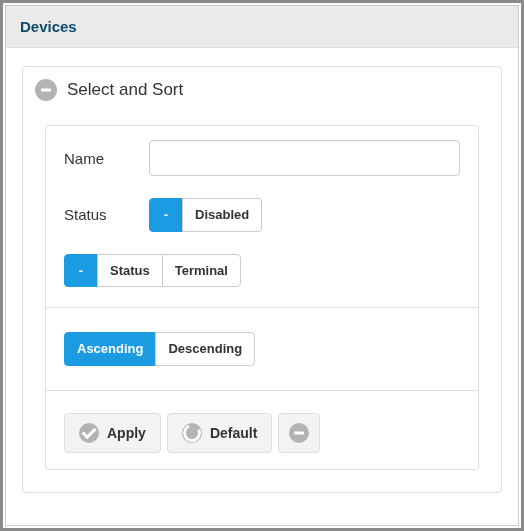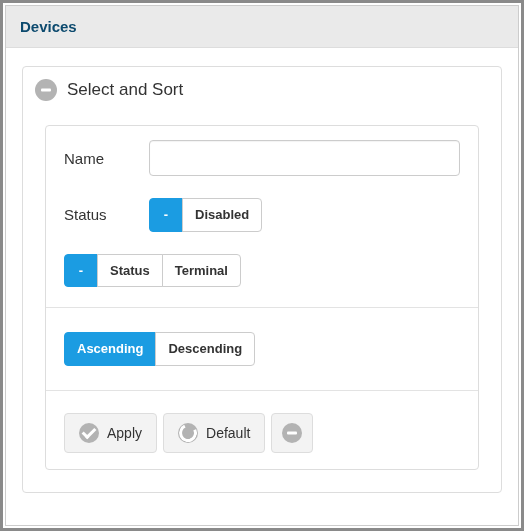--- a/index.html
+++ b/index.html
@@ -160,21 +160,21 @@
   }
   .tool-btn {
     display: inline-flex;
     align-items: center;
     gap: 8px;
     background: #f3f3f3;
     border: 1px solid #ddd;
     border-radius: 4px;
     padding: 8px 14px;
     font-size: 14px;
-    font-weight: normal;
+    font-weight: bold;
     color: #333;
     cursor: pointer;
     min-height: 40px;
   }
   .tool-btn .circle-icon {
     width: 20px;
     height: 20px;
   }
 </style>
 </head>

